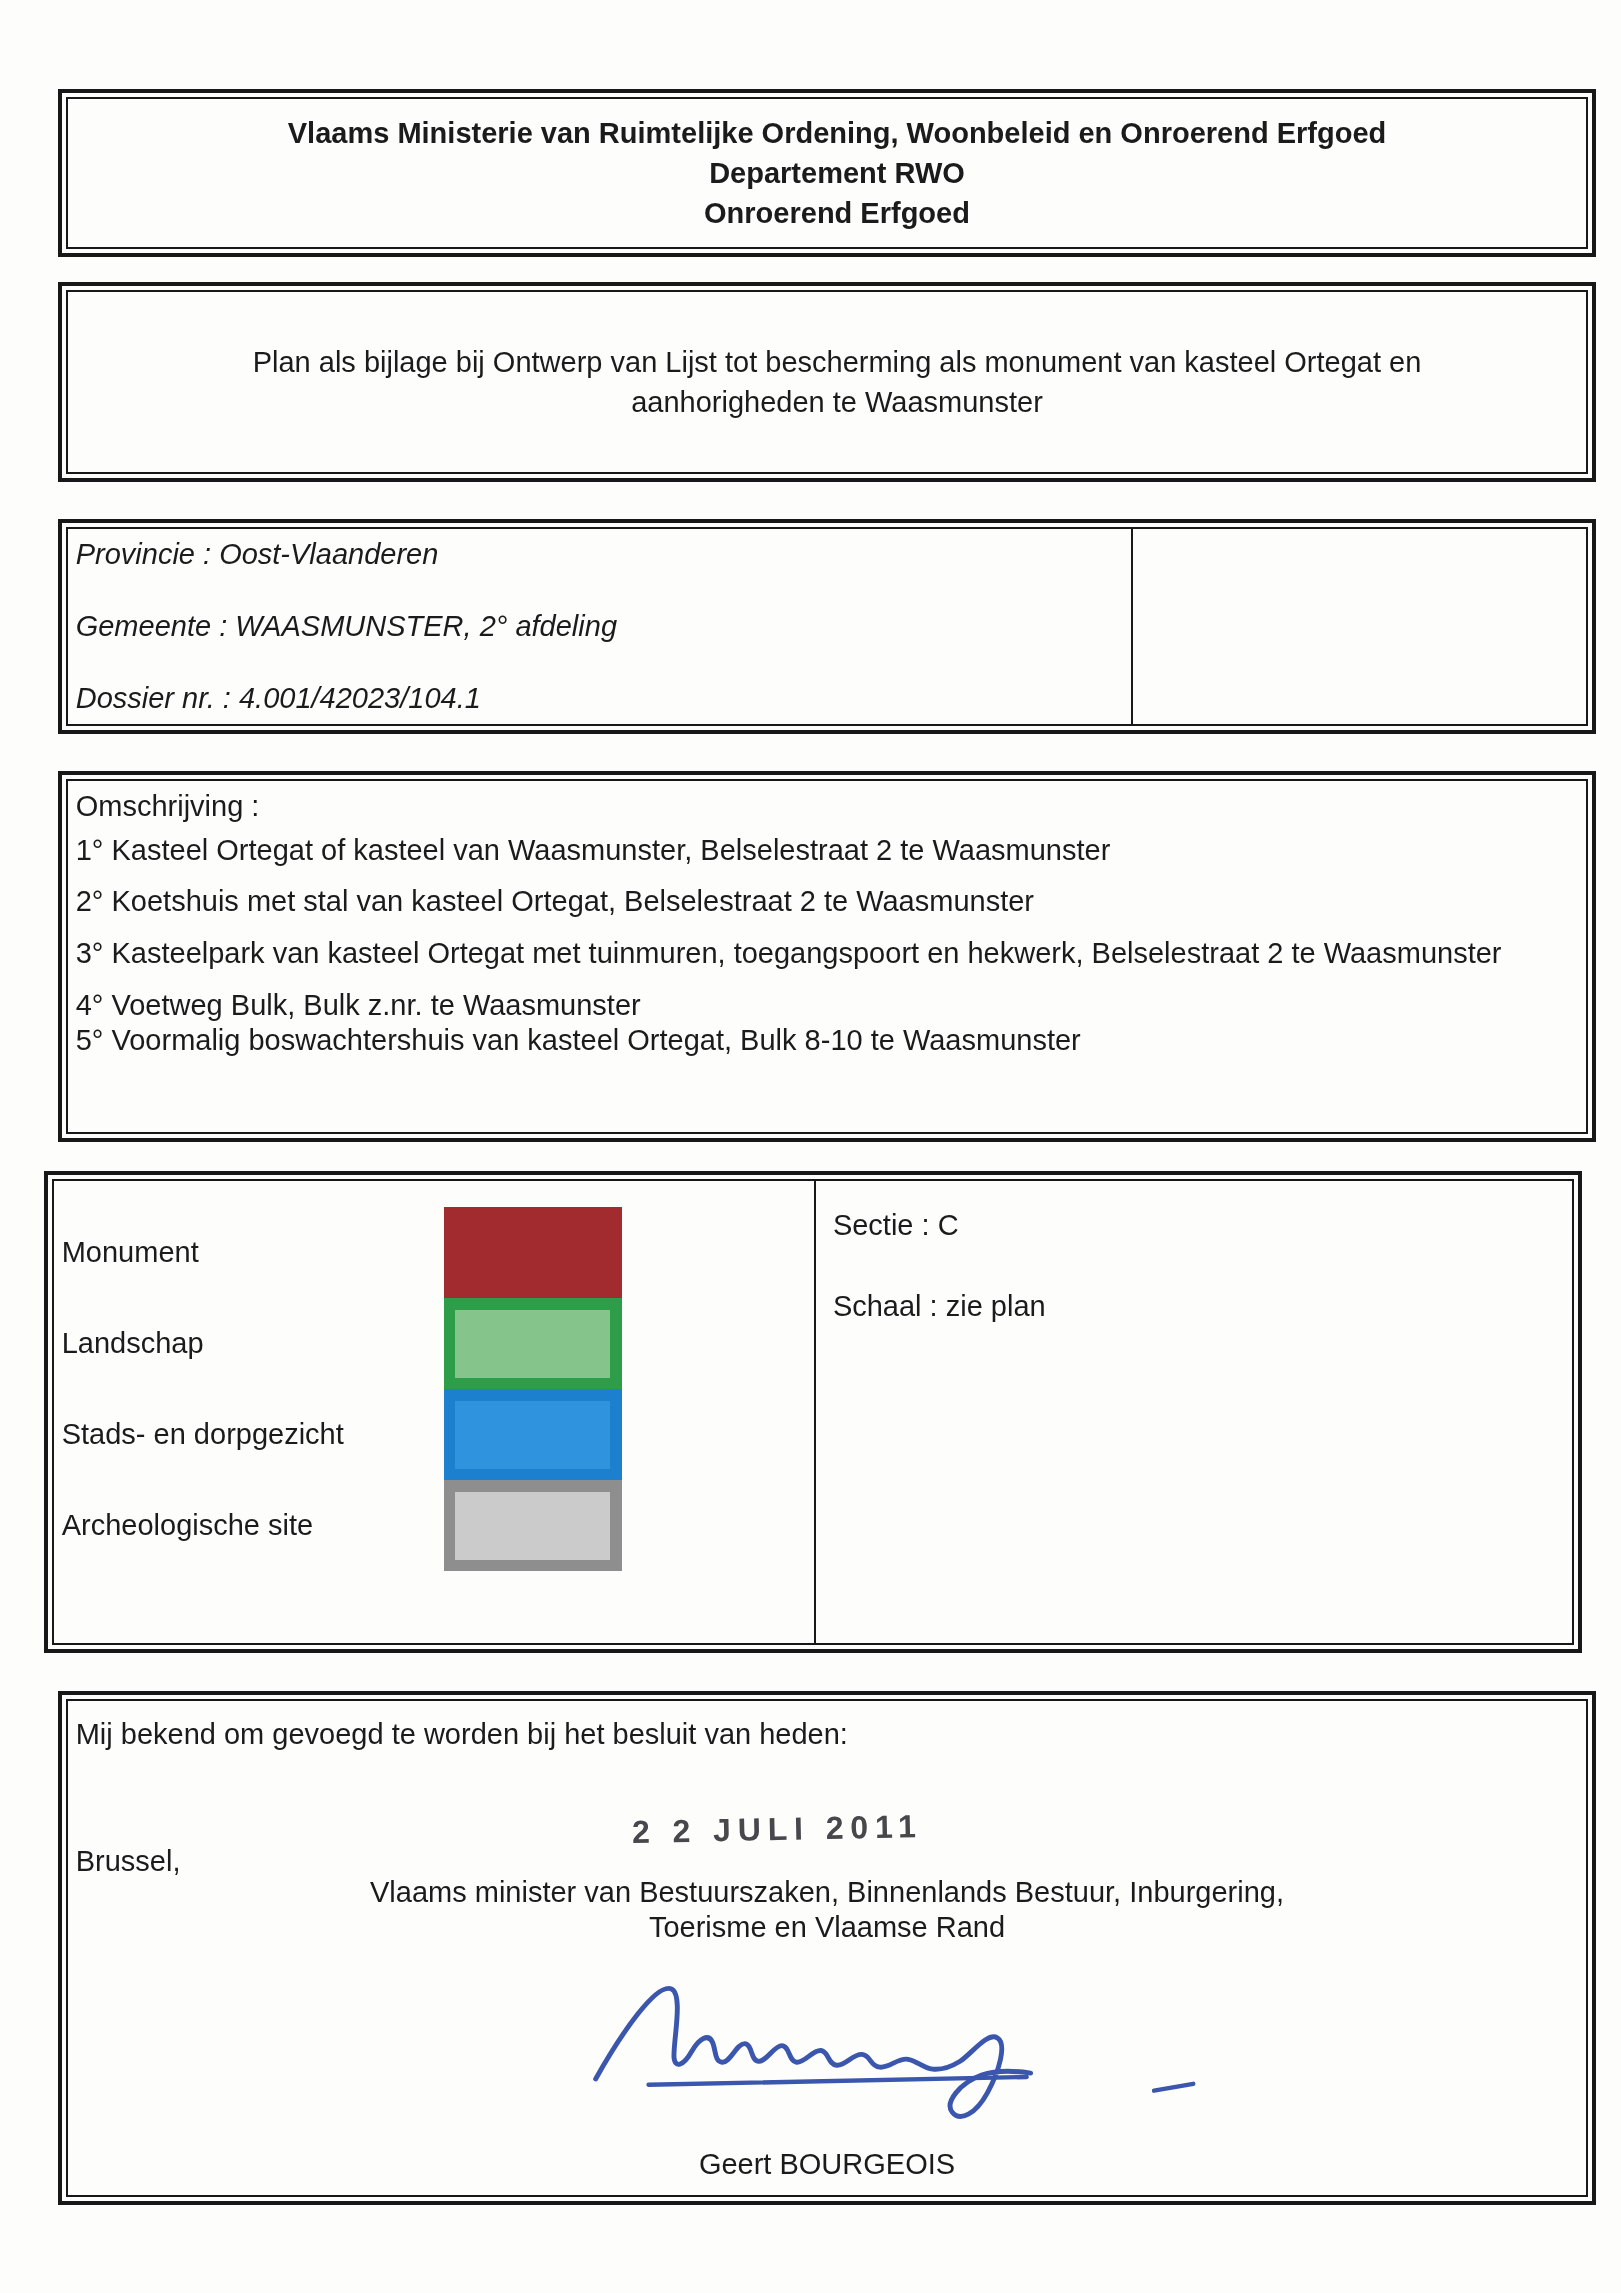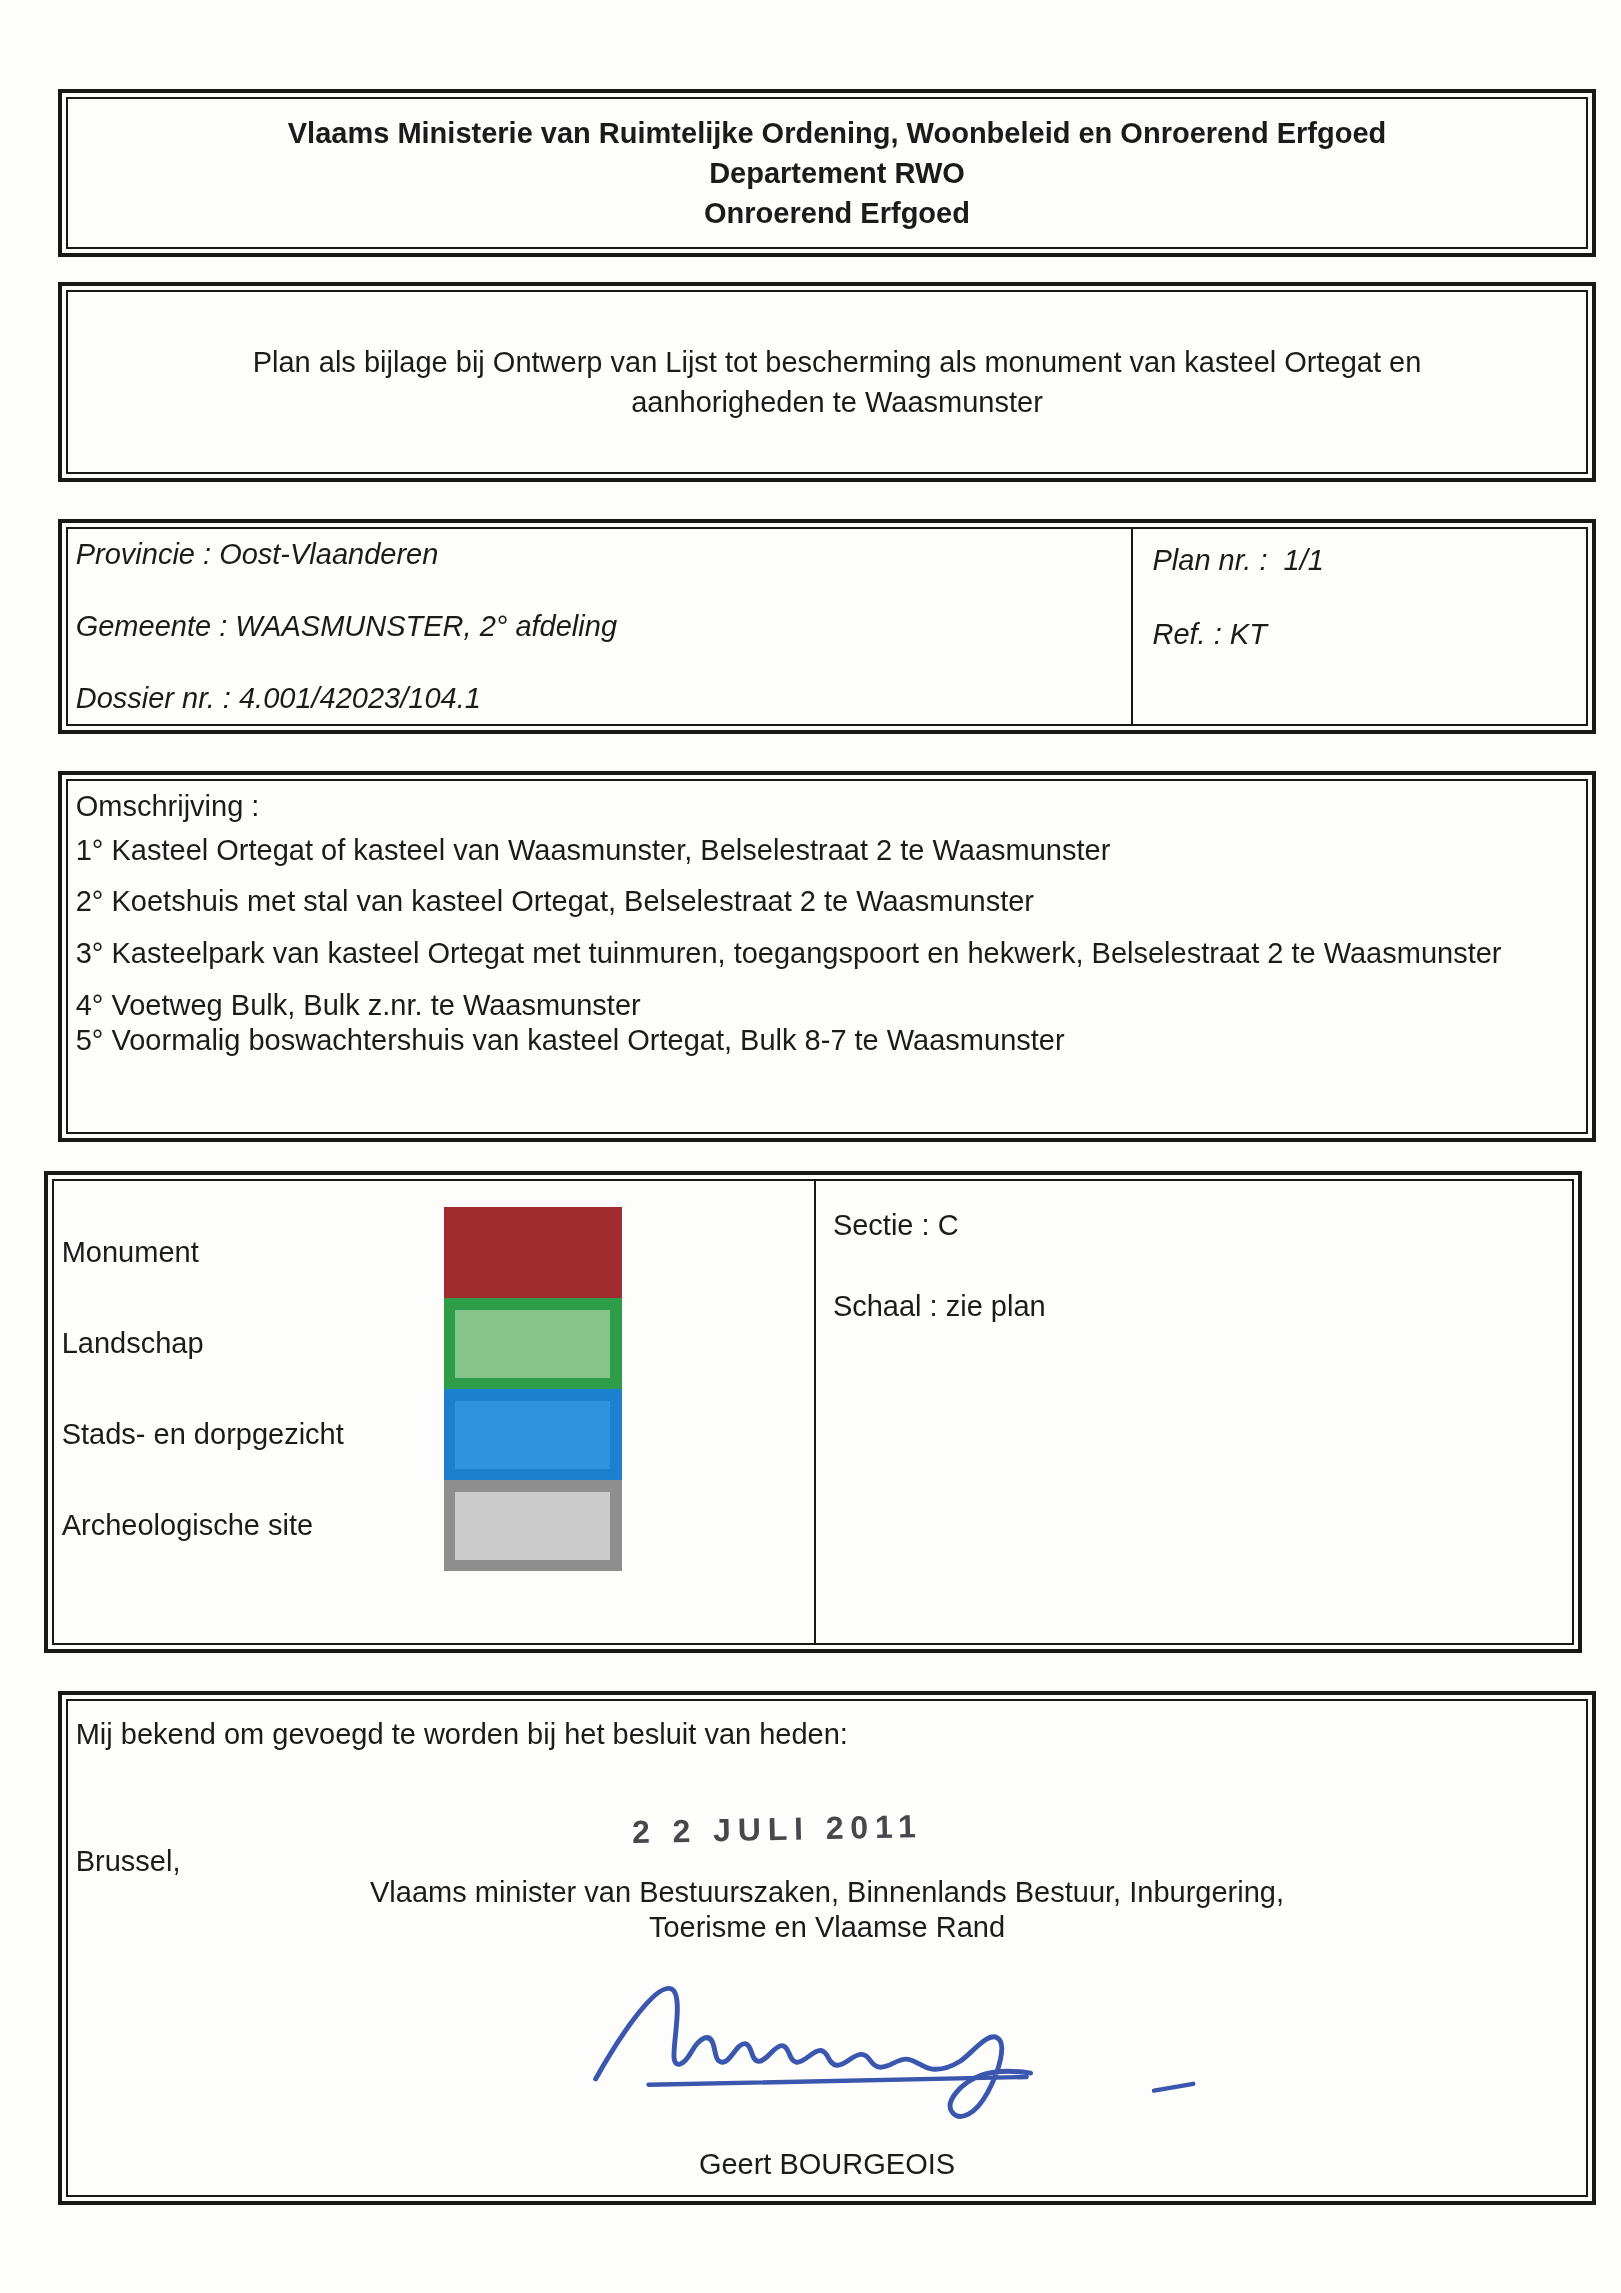--- a/index.html
+++ b/index.html
@@ -53,35 +53,31 @@
   </div>
 
   <div class="dbox" style="left:58px;top:519px;width:1530px;height:207px;font-style:italic;">
     <div class="inner">
       <div class="vdivider" style="left:1063px;"></div>
       <div class="cell-rows" style="width:1059px;padding:7.8px 0 0 7.8px;gap:37px;">
         <div class="bodytxt">Provincie : Oost-Vlaanderen</div>
         <div class="bodytxt">Gemeente : WAASMUNSTER, 2° afdeling</div>
         <div class="bodytxt">Dossier nr. : 4.001/42023/104.1</div>
       </div>
-      <div class="cell-rows" style="left:1065px;right:0;padding:13.7px 0 0 19.6px;gap:39px;">
-        <div class="bodytxt prewrap">Plan nr. :  1/1</div>
-        <div class="bodytxt">Ref. : KT</div>
-      </div>
     </div>
   </div>
 
   <div class="dbox" style="left:58px;top:771px;width:1530px;height:363px;">
     <div class="inner" style="padding:7.8px 7.8px 0 7.8px;">
       <div class="bodytxt" style="margin-bottom:9px;">Omschrijving :</div>
       <div class="bodytxt" style="margin-bottom:16.7px;">1° Kasteel Ortegat of kasteel van Waasmunster, Belselestraat 2 te Waasmunster</div>
       <div class="bodytxt" style="margin-bottom:16.7px;">2° Koetshuis met stal van kasteel Ortegat, Belselestraat 2 te Waasmunster</div>
       <div class="bodytxt" style="margin-bottom:16.7px;">3° Kasteelpark van kasteel Ortegat met tuinmuren, toegangspoort en hekwerk, Belselestraat 2 te Waasmunster</div>
       <div class="bodytxt" style="margin-bottom:0;">4° Voetweg Bulk, Bulk z.nr. te Waasmunster</div>
-      <div class="bodytxt">5° Voormalig boswachtershuis van kasteel Ortegat, Bulk 8-7 te Waasmunster</div>
+      <div class="bodytxt">5° Voormalig boswachtershuis van kasteel Ortegat, Bulk 8-10 te Waasmunster</div>
     </div>
   </div>
 
   <div class="dbox" style="left:44px;top:1171px;width:1530px;height:474px;">
     <div class="inner">
       <div class="vdivider" style="left:760px;"></div>
 
       <div class="legend-rows">
         <div class="legend-row">
           <div class="legend-label">Monument</div>

